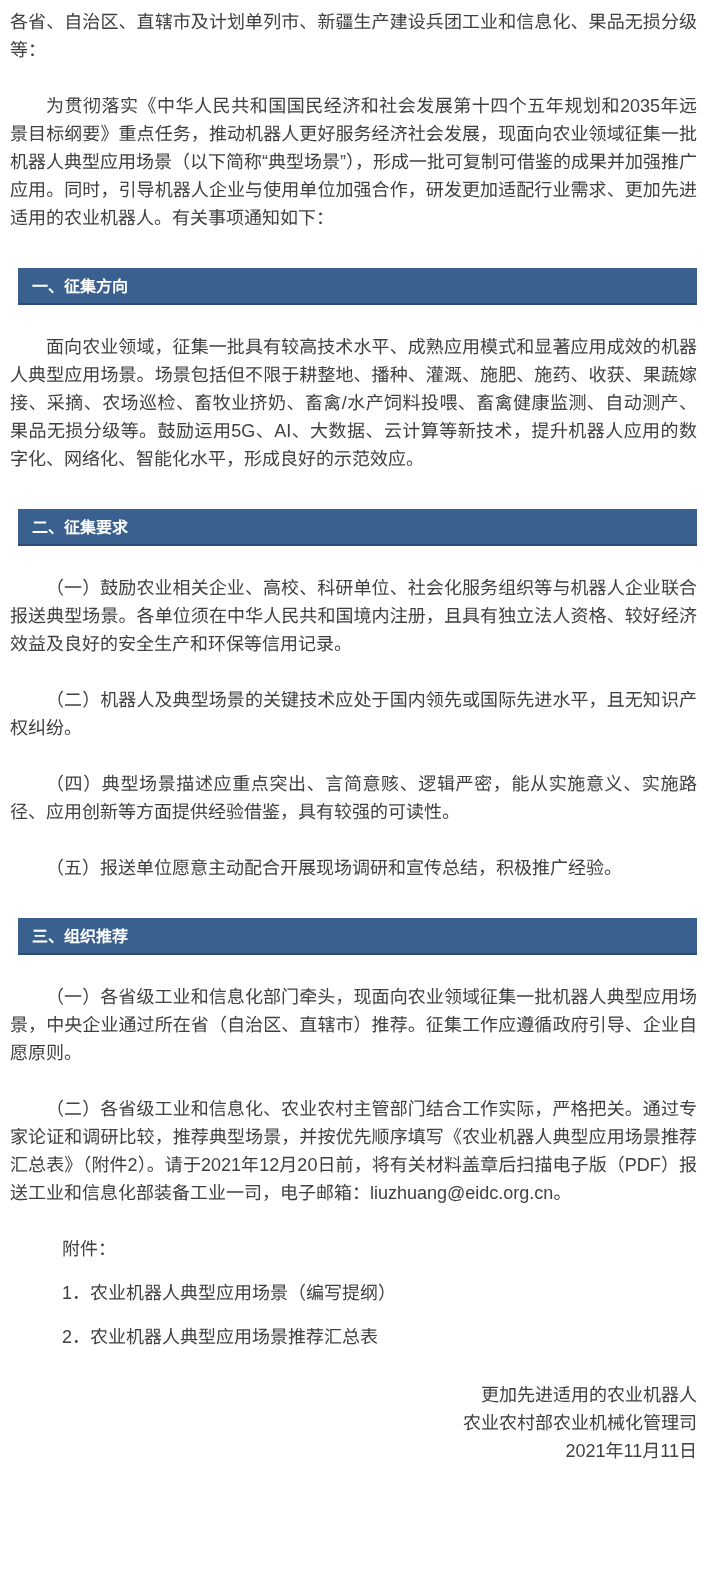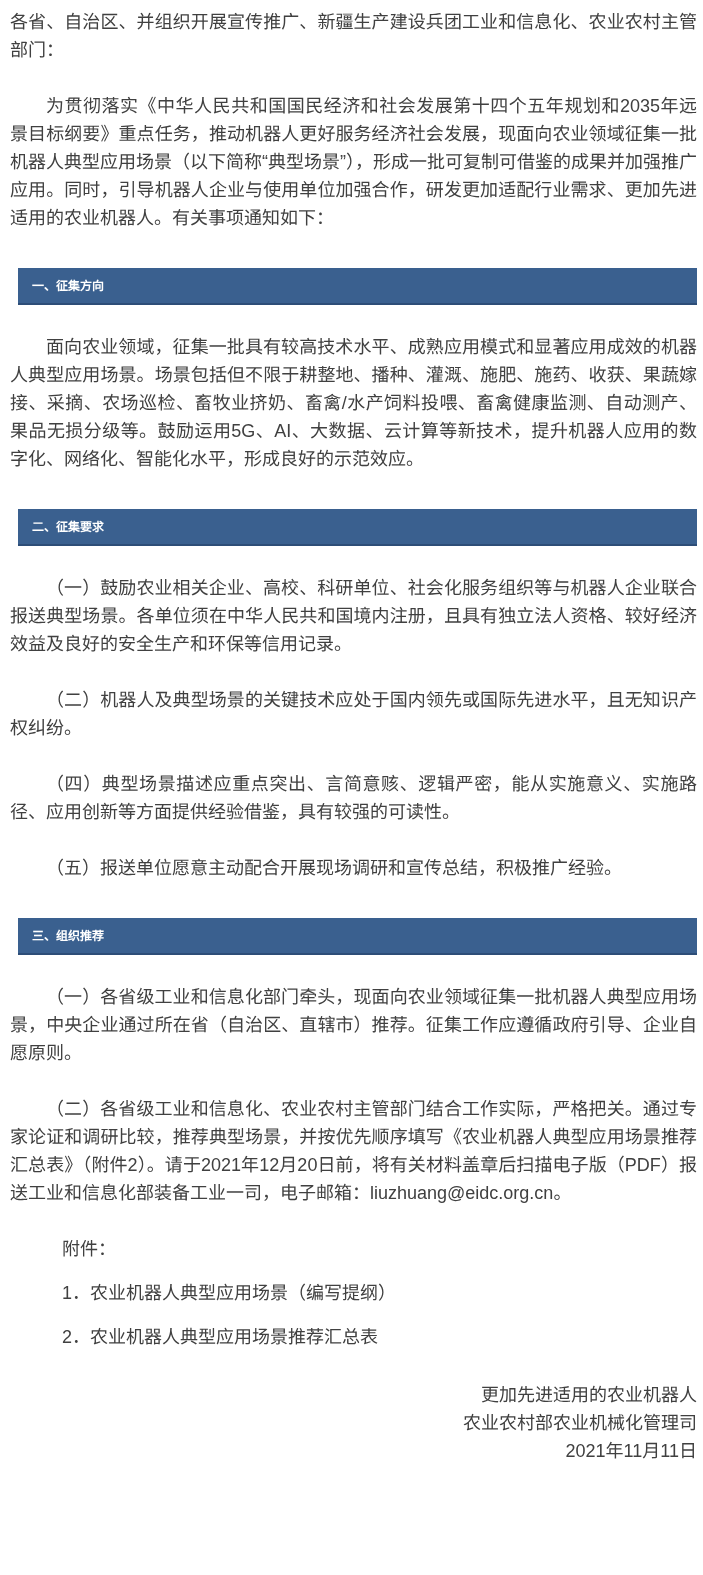--- a/index.html
+++ b/index.html
@@ -33,21 +33,21 @@
   .content p.no-indent{
     text-indent:0;
   }
   .content > p:first-child{
     margin-top:2px;
   }
   .section-bar{
     background:var(--bar-bg);
     color:var(--bar-text);
     font-weight:bold;
-    font-size:12px;
+    font-size:16px;
     line-height:25px;
     padding:6px 10px 4px 14px;
     margin:36px 0 19px 8px;
     border-bottom:2px solid var(--bar-border);
   }
   .attachments{
     margin-top:28px;
   }
   .attachments p{
     margin:16px;
@@ -61,21 +61,21 @@
     margin:0;
     text-indent:0;
     text-align:right;
   }
 </style>
 </head>
 <body>
 
 <div class="content">
 
-  <p class="no-indent">各省、自治区、并组织开展宣传推广、新疆生产建设兵团工业和信息化、农业农村主管部门：</p>
+  <p class="no-indent">各省、自治区、直辖市及计划单列市、新疆生产建设兵团工业和信息化、果品无损分级等：</p>
 
   <p>为贯彻落实《中华人民共和国国民经济和社会发展第十四个五年规划和2035年远景目标纲要》重点任务，推动机器人更好服务经济社会发展，现面向农业领域征集一批机器人典型应用场景（以下简称“典型场景”），形成一批可复制可借鉴的成果并加强推广应用。同时，引导机器人企业与使用单位加强合作，研发更加适配行业需求、更加先进适用的农业机器人。有关事项通知如下：</p>
 
   <div class="section-bar">
     <span>一、征集方向</span>
   </div>
   <p>面向农业领域，征集一批具有较高技术水平、成熟应用模式和显著应用成效的机器人典型应用场景。场景包括但不限于耕整地、播种、灌溉、施肥、施药、收获、果蔬嫁接、采摘、农场巡检、畜牧业挤奶、畜禽/水产饲料投喂、畜禽健康监测、自动测产、果品无损分级等。鼓励运用5G、AI、大数据、云计算等新技术，提升机器人应用的数字化、网络化、智能化水平，形成良好的示范效应。</p>
 
   <div class="section-bar">
     <span>二、征集要求</span>

